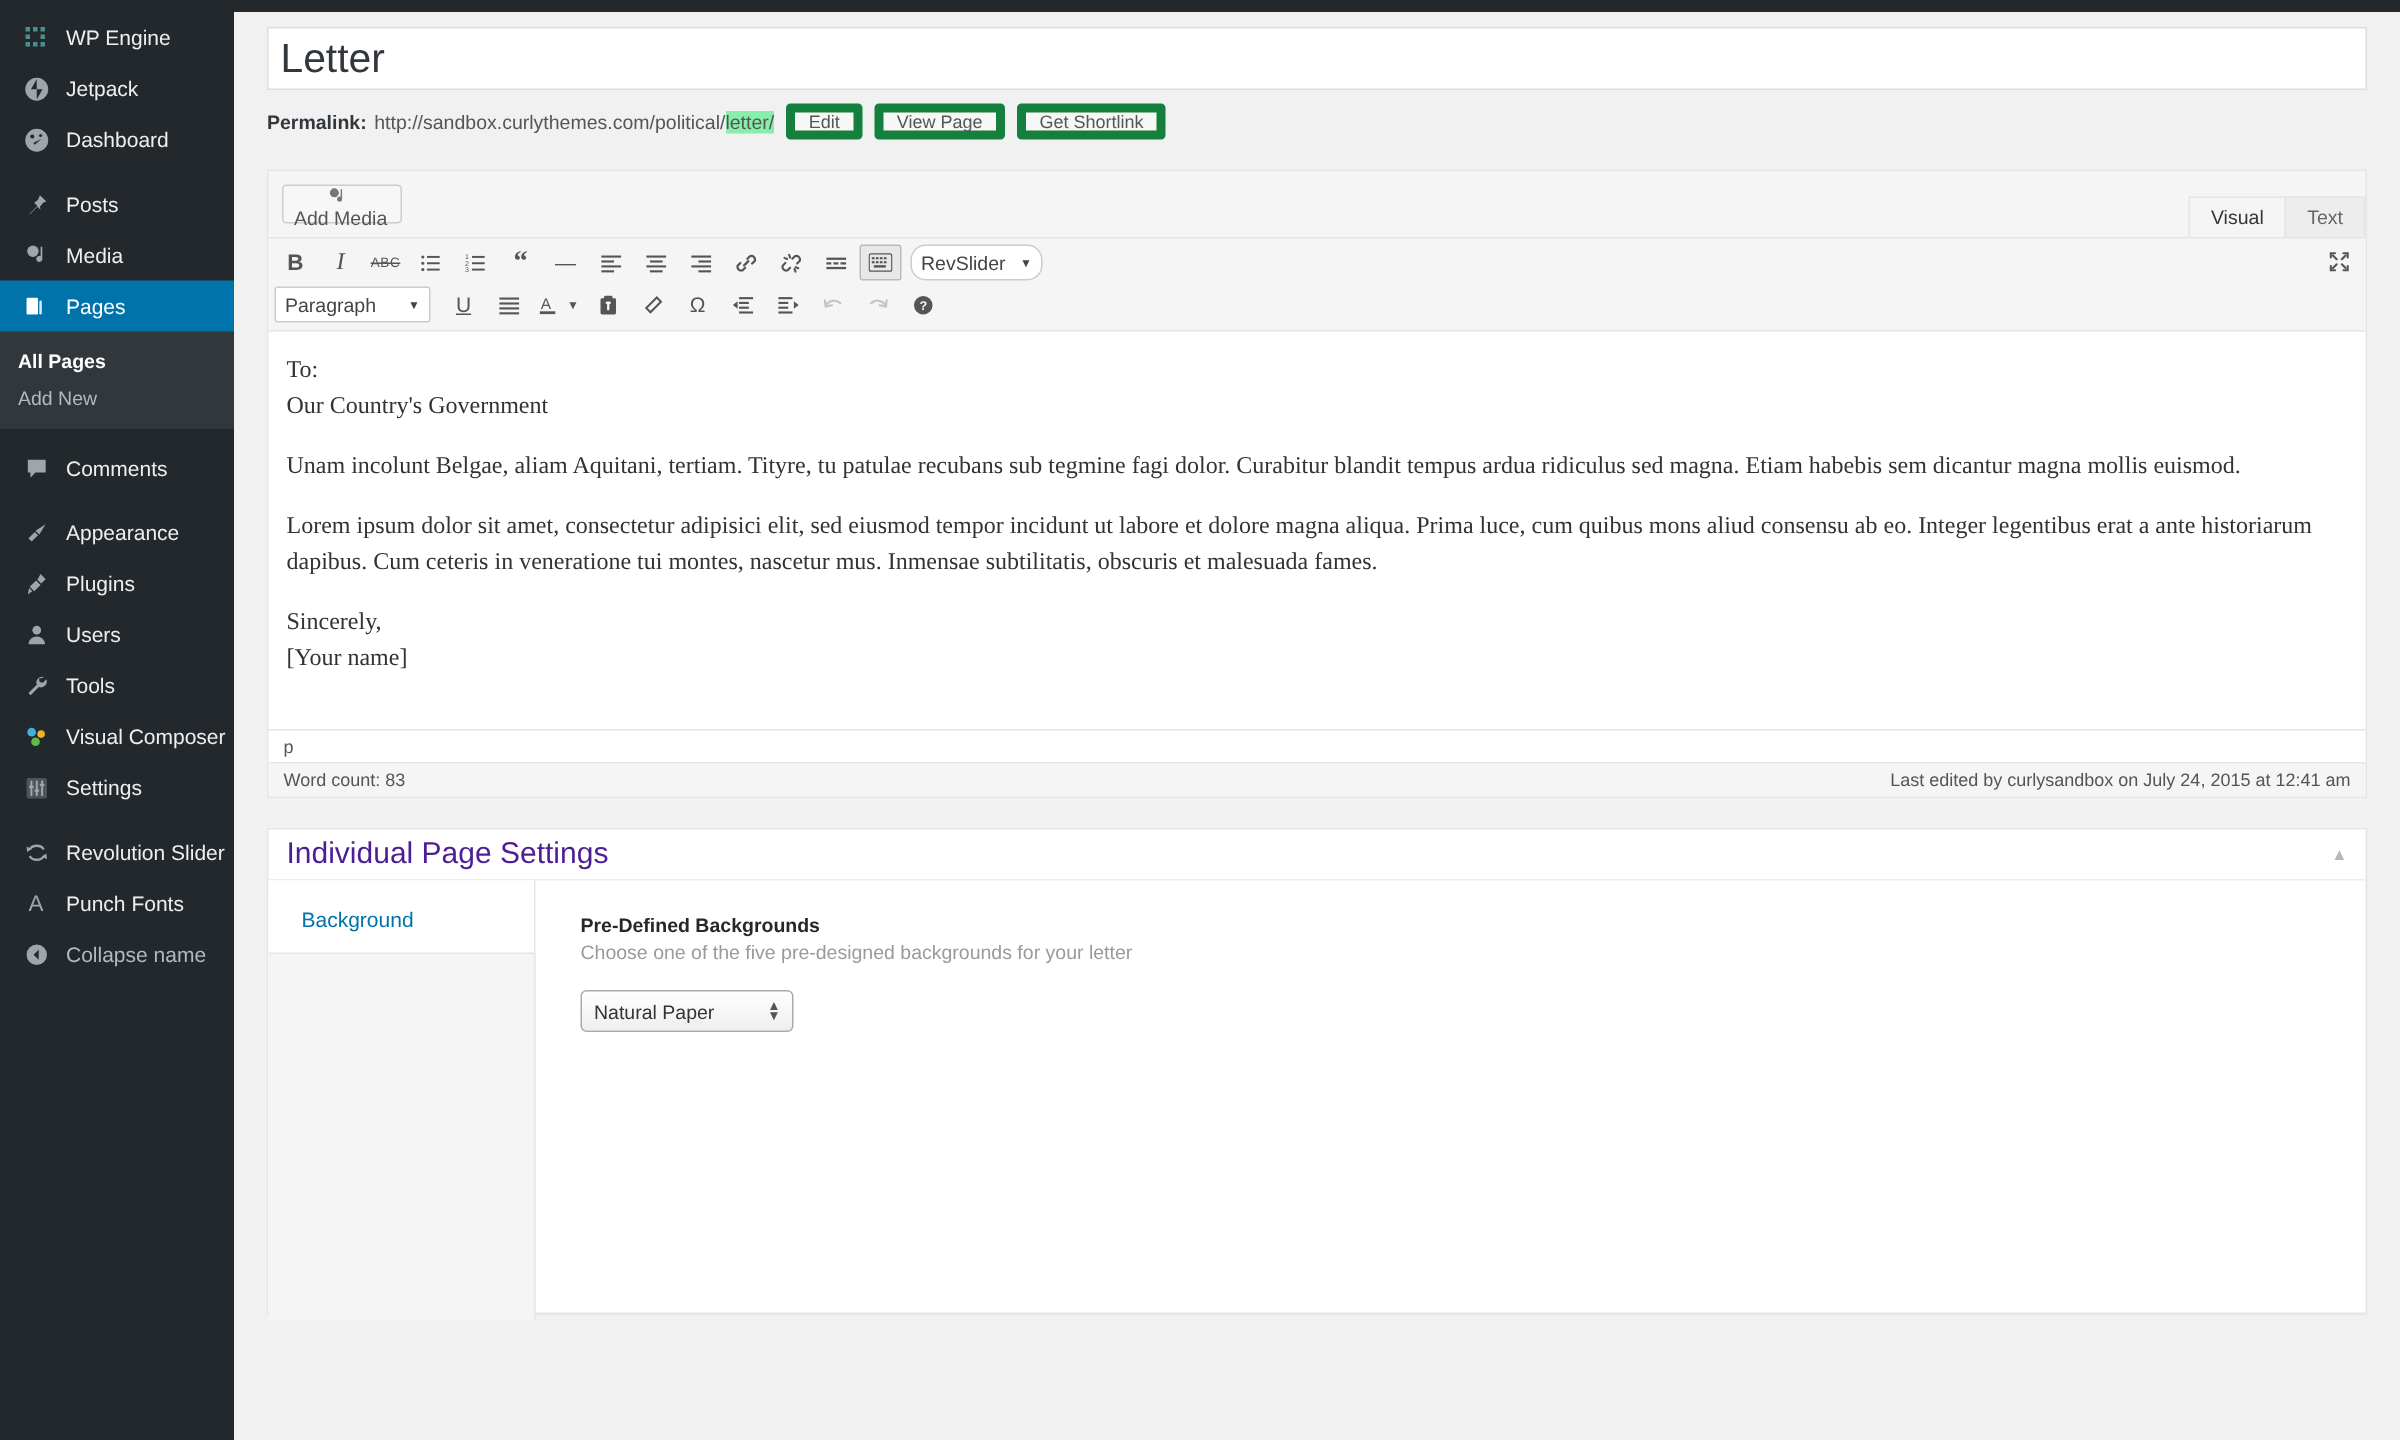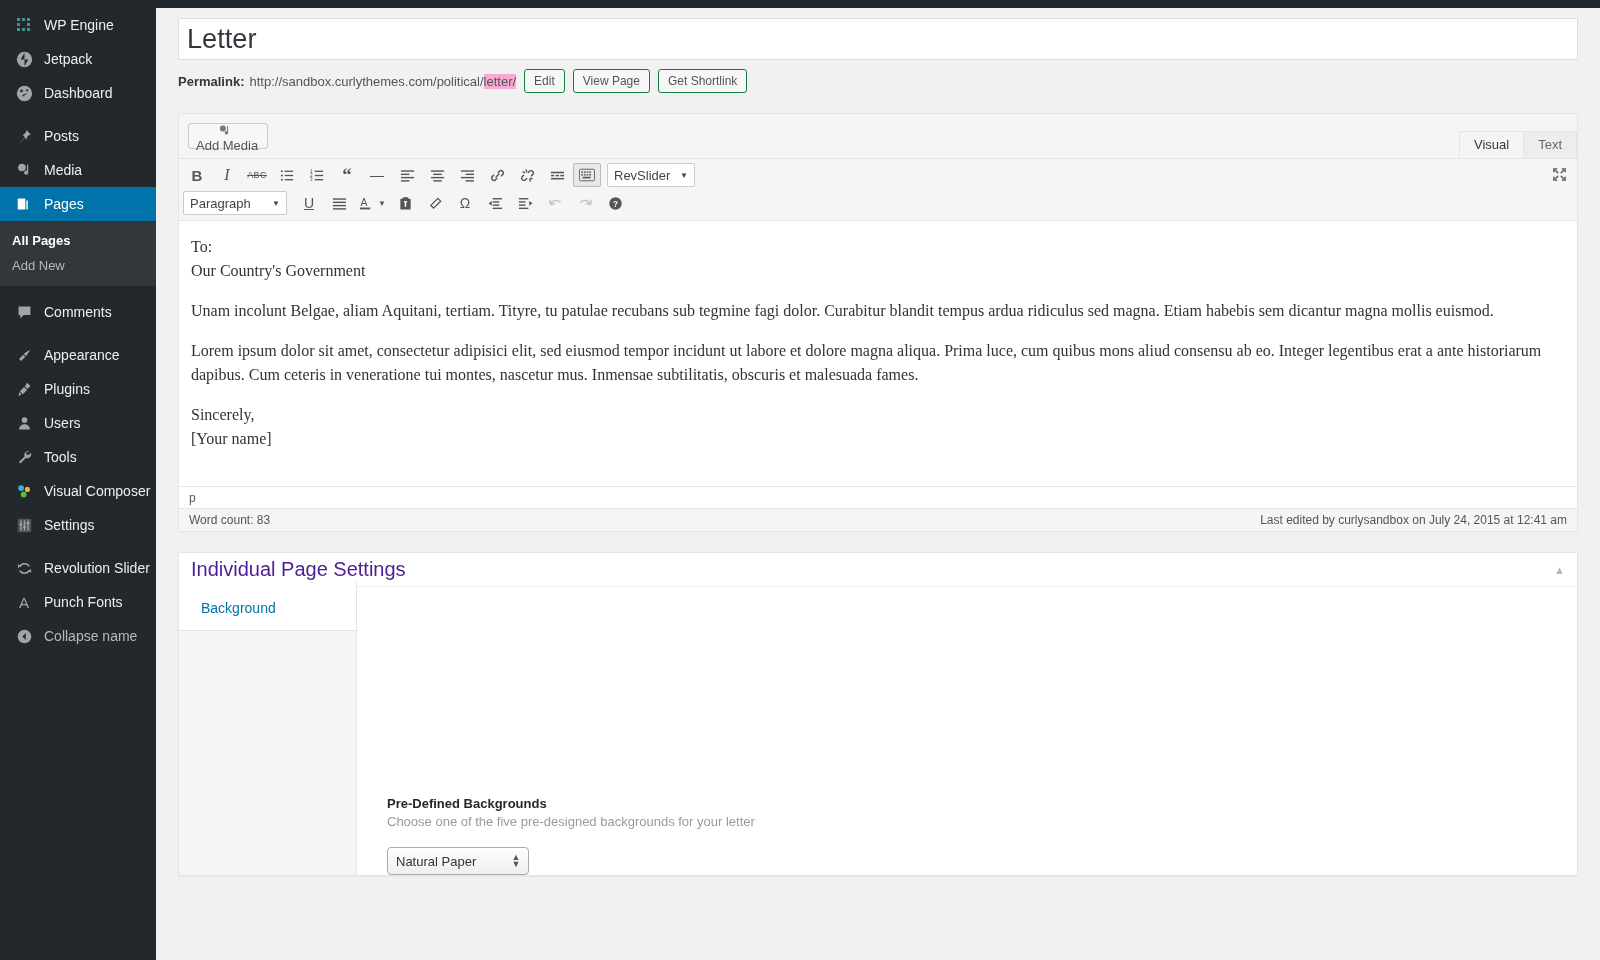--- a/index.html
+++ b/index.html
@@ -92,30 +92,30 @@
   
   #permalink-row {
     display: flex; align-items: center;
     margin-top: 9px;
     font-size: 13px;
     color: #32373c;
     height: 24px;
   }
   #permalink-row .pl-label { font-weight: bold; margin-right: 5px; }
   #permalink-row .pl-url { color: #555; }
-  #permalink-row .pl-slug { background: #f9a8d4; color: #555; text-align: right; }
+  #permalink-row .pl-slug { background: #86efac; color: #555; text-align: right; }
   .sm-btn {
     display: inline-flex; align-items: center; justify-content: center;
     height: 24px;
     margin-left: 8px;
     padding: 0 9px;
     font-size: 12px;
     color: #555;
     background: #f7f7f7;
-    border: 1px solid #15803d;
+    border: 6px solid #15803d;
     border-radius: 3px;
     cursor: pointer;
     white-space: nowrap;
   }
 
   
   #vc-bar {
     display: flex; align-items: stretch;
     margin-top: 12px;
     height: 30px;
@@ -213,21 +213,21 @@
     border: 1px solid #ccc;
     background: #fff;
     border-radius: 2px;
     font-size: 13px;
     color: #444;
     padding: 0 6px;
     cursor: pointer;
     margin-right: 8px;
   }
   #sel-paragraph { width: 104px; }
-  #sel-revslider { width: 88px; margin-left: 4px; }
+  #sel-revslider { width: 88px; margin-left: 4px; border-radius: 10px; }
   #fullscreen-btn {
     position: absolute; right: 6px; top: 3px;
     width: 24px; height: 24px;
     display: flex; align-items: center; justify-content: center;
     color: #555; cursor: pointer;
   }
 
   
   #editor-body {
     background: #fff;
@@ -269,21 +269,21 @@
     box-shadow: 0 1px 1px rgba(0,0,0,.04);
   }
   #ips-head {
     display: flex; align-items: center; justify-content: space-between;
     height: 34px;
     padding: 0 12px;
     border-bottom: 1px solid #eee;
   }
   #ips-head .ips-title { font-size: 20px; font-weight: normal; color: #4c1d95; }
   #ips-toggle { color: #b4b9be; font-size: 11px; cursor: pointer; }
-  #ips-body { display: flex; height: 288px; align-items: flex-end; }
+  #ips-body { display: flex; height: 288px; }
   #ips-nav {
     width: 178px;
     border-right: 1px solid #e5e5e5;
     background: #fff;
     padding-top: 12px;
   }
   .ips-nav-item {
     padding: 6px 0 14px 22px;
     font-size: 14px;
     color: #0073aa;

